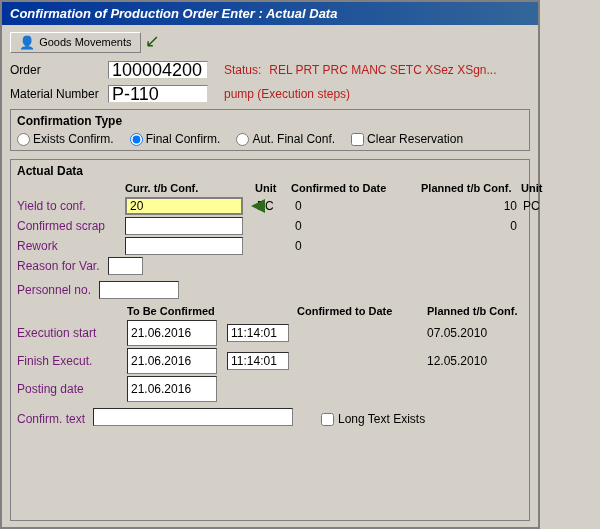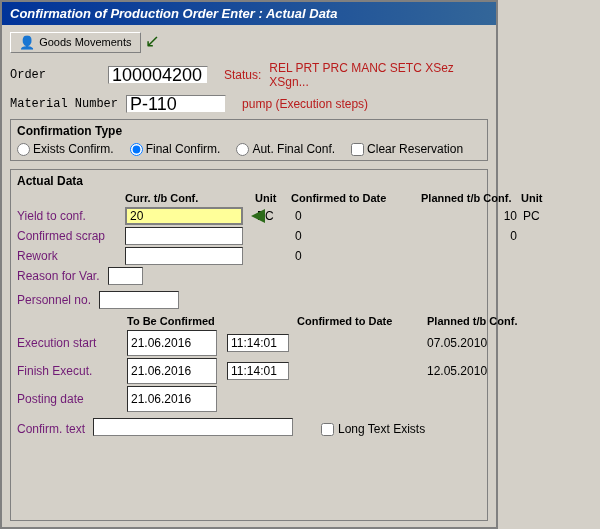--- a/index.html
+++ b/index.html
@@ -5,21 +5,21 @@
     * { box-sizing: border-box; margin: 0; padding: 0; }
     body {
       font-family: Arial, sans-serif;
       font-size: 12px;
       background: #d4d0c8;
       width: 600px;
       height: 529px;
       overflow: hidden;
     }
     .window {
-      width: 498px;
+      width: 540px;
       height: 529px;
       border: 2px solid #808080;
       background: #d4d0c8;
       display: flex;
       flex-direction: column;
     }
     .title-bar {
       background: linear-gradient(to right, #003399, #336699);
       color: white;
       font-weight: bold;
@@ -56,21 +56,20 @@
     .form-row {
       display: flex;
       align-items: center;
       gap: 8px;
       margin-bottom: 2px;
     }
     .label {
       font-size: 12px;
       color: #000;
       min-width: 90px;
-      font-family: Liberation Mono, monospace;
     }
     .input-field {
       background: white;
       border: 1px solid #808080;
       border-top-color: #808080;
       border-left-color: #808080;
       border-bottom-color: #d4d0c8;
       border-right-color: #d4d0c8;
       padding: 1px 3px;
       font-size: 18px;

